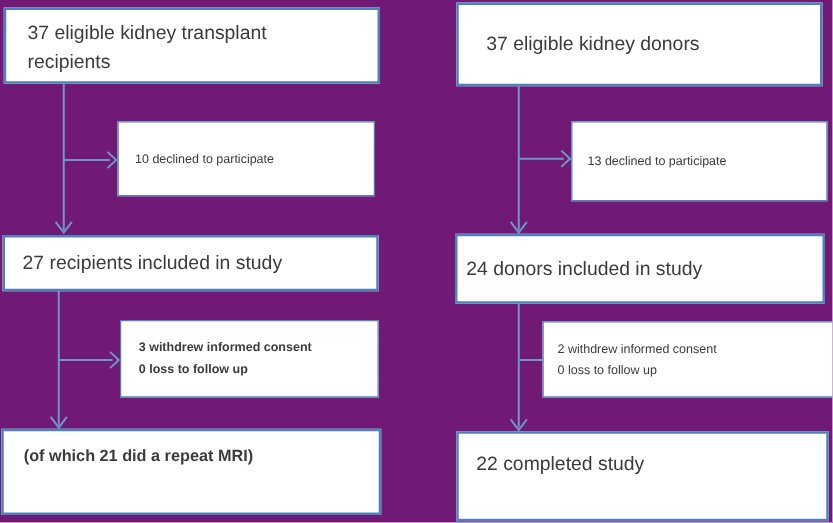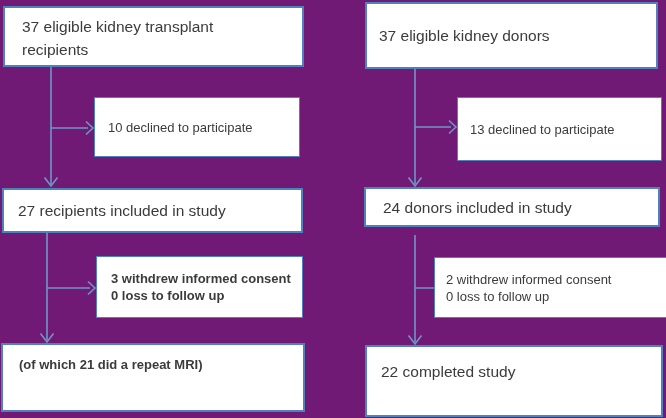--- a/index.html
+++ b/index.html
@@ -20,34 +20,34 @@
   .box {
     position: absolute;
     box-sizing: border-box;
     border: 2px solid #4f81bd;
     background: #ffffff;
     color: #3b3b3b;
   }
   .side { border-width: 1.5px; }
   .t-lg { font-size: 15.5px; line-height: 23px; }
   .t-md { font-size: 13px;  line-height: 18px; font-weight: bold; }
-  .t-sm { font-size: 13px; line-height: 17px; }
+  .t-sm { font-size: 10px; line-height: 17px; }
   .vcenter { display: flex; flex-direction: column; justify-content: center; }
 
   
   .b-rec-eligible  { left: 3px;   top: 6px;   width: 301px; height: 61px; padding: 7px 12px 0 17px; }
   .b-rec-declined  { left: 94px;  top: 97px;  width: 206px; height: 60px; padding-left: 13px; }
   .b-rec-included  { left: 2px;   top: 188px; width: 301px; height: 45px; padding-left: 14px; }
   .b-rec-withdrew  { left: 96px;  top: 256px; width: 207px; height: 62px; padding-left: 14px; font-weight: bold; }
   .b-rec-completed { left: 1px;   top: 343px; width: 304px; height: 69px; padding: 11px 10px 0 16px; }
 
   
-  .b-don-eligible  { left: 365px; top: 2px;   width: 293px; height: 67px; padding-left: 12px; }
+  .b-don-eligible  { left: 365px; top: 2px;   width: 293px; height: 67px; padding-left: 22px; }
   .b-don-declined  { left: 457px; top: 97px;  width: 205px; height: 64px; padding-left: 12px; }
-  .b-don-included  { left: 364px; top: 187px; width: 296px; height: 40px; padding-left: 17px; }
+  .b-don-included  { left: 364px; top: 187px; width: 296px; height: 56px; padding-left: 7px; }
   .b-don-withdrew  { left: 434px; top: 257px; width: 240px; height: 61px; padding-left: 11px; }
   .b-don-completed { left: 365px; top: 345px; width: 298px; height: 72px; padding: 13px 10px 0 14px; }
 
   .arrow-line { stroke: #6f96c8; stroke-width: 1.6; fill: none; }
 </style>
 </head>
 <body>
 
 <div class="canvas">
 

